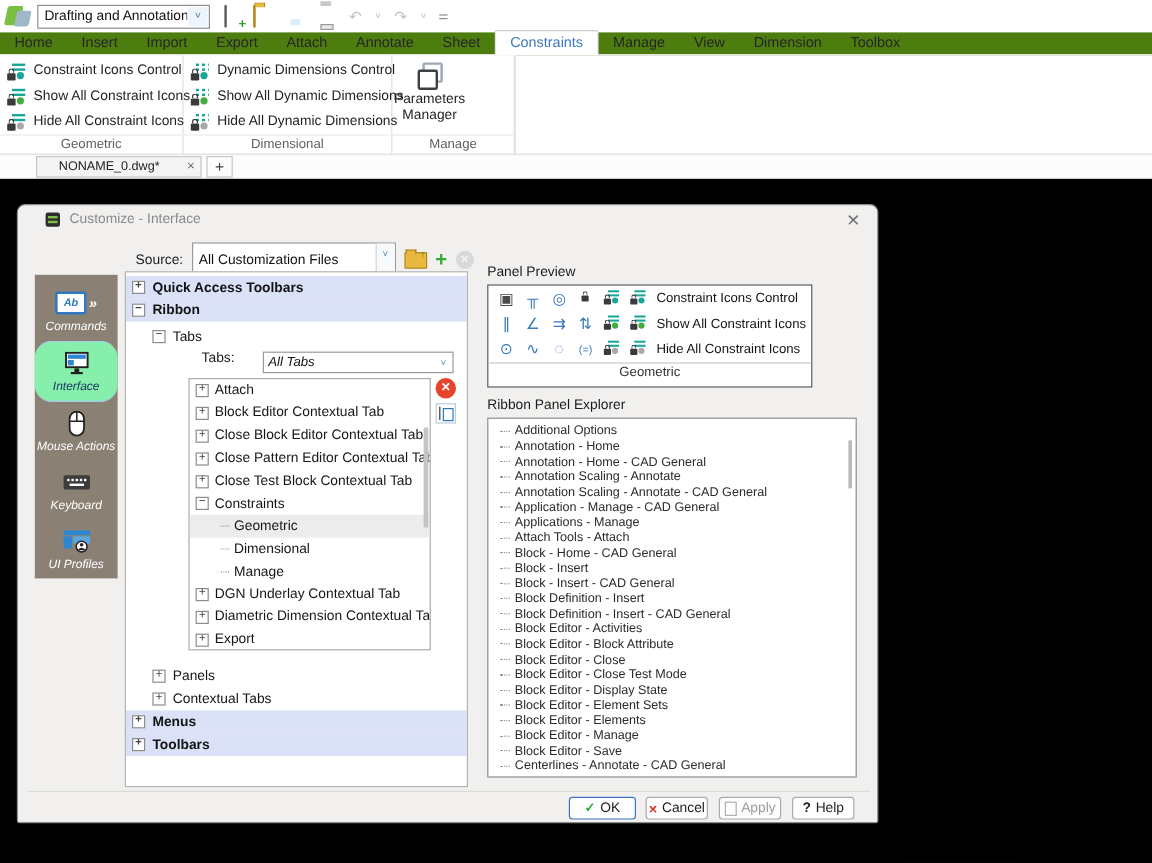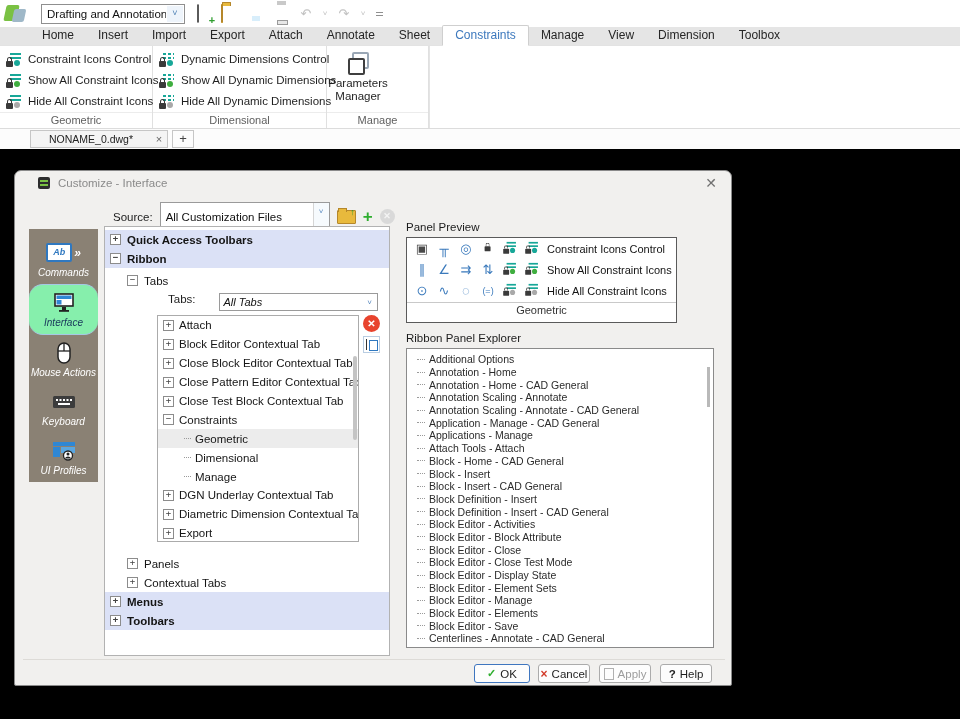--- a/index.html
+++ b/index.html
@@ -4,42 +4,42 @@
 <style>
   html,body{margin:0;padding:0;background:#000;}
   .stage{position:relative;width:960px;height:719px;background:#000;overflow:hidden;
          font-family:"Liberation Sans",sans-serif;-webkit-font-smoothing:antialiased;}
   
   .app{position:absolute;left:0;top:0;width:960px;height:148px;background:#fff;}
   .toprow{position:absolute;left:0;top:0;width:960px;height:27px;display:flex;align-items:center;}
   .logo{width:26px;height:22px;margin-left:3px;position:relative;flex:none;}
   .logo .l1{position:absolute;left:2px;top:2px;width:13px;height:16px;background:#7ac143;transform:skewX(-12deg);border-radius:2px;}
   .logo .l2{position:absolute;left:10px;top:6px;width:12px;height:13px;background:#9fb8c8;transform:skewX(-12deg);border-radius:2px;}
-  .wsbox{margin-left:12px;width:142px;height:18px;border:1px solid #8f8f8f;background:#fff;display:flex;align-items:center;font-size:11.5px;color:#111;}
+  .wsbox{margin-left:2px;width:142px;height:18px;border:1px solid #8f8f8f;background:#fff;display:flex;align-items:center;font-size:11.5px;color:#111;}
   .wsbox .wtxt{flex:1;padding-left:5px;white-space:nowrap;overflow:hidden;}
   .wsbox .wchev{width:16px;height:16px;margin:1px;background:#eef4fb;color:#4d80b4;font-size:9px;text-align:center;line-height:15px;}
   .qat{display:flex;align-items:center;gap:8px;margin-left:10px;}
   .qi{width:18px;height:18px;position:relative;flex:none;cursor:default;}
   .ic-new{border:1px solid #5a5a5a;border-radius:1px;width:12px;height:15px;margin:1px 0 0 2px;background:#fff;}
   .ic-new::after{content:"+";position:absolute;right:-2px;bottom:-3px;color:#2f9e2f;font-weight:bold;font-size:11px;}
   .ic-open{width:16px;height:11px;margin-top:5px;background:#e8b93c;border:1px solid #b5872a;border-radius:1px;position:relative;}
   .ic-open::before{content:"";position:absolute;left:0;top:-3px;width:7px;height:3px;background:#e8b93c;border:1px solid #b5872a;border-bottom:none;border-radius:1px 1px 0 0;}
   .ic-save{width:14px;height:14px;margin:2px;background:#2196d3;border-radius:1px;position:relative;}
   .ic-save::before{content:"";position:absolute;left:3px;top:0;width:8px;height:5px;background:#fff;}
   .ic-save::after{content:"";position:absolute;left:3px;bottom:1px;width:8px;height:5px;background:#d8eefb;}
   .ic-print{width:15px;height:9px;margin:5px 0 0 1px;background:#8b8b8b;border-radius:1px;position:relative;}
   .ic-print::before{content:"";position:absolute;left:3px;top:-4px;width:9px;height:4px;background:#c9c9c9;}
   .ic-print::after{content:"";position:absolute;left:3px;bottom:-3px;width:9px;height:3px;background:#e7e7e7;border:1px solid #9a9a9a;}
   .undoredo{font-size:13px;color:#c2c2c2;line-height:18px;text-align:center;width:14px;}
   .mchev{font-size:8px;color:#c2c2c2;width:8px;text-align:center;}
   .qmore{width:10px;height:18px;position:relative;}
   .qmore::before{content:"";position:absolute;left:1px;top:7px;width:7px;height:1px;background:#8f8f8f;box-shadow:0 3px 0 #8f8f8f;}
   .apptitle{position:absolute;left:520px;top:0;width:400px;height:27px;line-height:27px;text-align:center;font-size:12px;color:#3c3c3c;white-space:nowrap;}
   
-  .menurow{position:absolute;left:0;top:27px;width:960px;height:19px;display:flex;align-items:flex-end;padding-left:30px;border-bottom:1px solid #e3e3e3;box-sizing:border-box;background:#e5e5e5;}
+  .menurow{position:absolute;left:0;top:27px;width:960px;height:19px;display:flex;align-items:flex-end;border-bottom:1px solid #e3e3e3;box-sizing:border-box;background:#4d7c0f;}
   .mtab{font-size:12px;color:#262626;padding:2px 12px 3px 12px;white-space:nowrap;cursor:default;}
   .mtab.active{color:#3c78bd;border:1px solid #cfcfcf;border-bottom:1px solid #fff;background:#fff;border-radius:2px 2px 0 0;margin-bottom:-1px;}
   
   .ribbon{position:absolute;left:0;top:46px;width:429px;height:82px;display:flex;background:#fff;border-right:1px solid #e4e4e4;}
   .rgroup{display:flex;flex-direction:column;border-right:1px solid #e0e0e0;}
   .rg1{width:152px;}.rg2{width:173px;}.rg3{width:103px;}
   .rgitems{flex:1;padding:2px 0 0 6px;}
   .rgrow{display:flex;align-items:center;gap:6px;height:21px;font-size:11.5px;color:#1f1f1f;white-space:nowrap;}
   .rglabel{height:15px;line-height:15px;text-align:center;font-size:11px;color:#5f5f5f;border-top:1px solid #ececec;}
   .ric{position:relative;width:16px;height:16px;flex:none;display:inline-block;}
@@ -519,24 +519,24 @@
         <div class="rpei">
           <span>Block Editor - Close Test Mode</span>
         </div>
         <div class="rpei">
           <span>Block Editor - Display State</span>
         </div>
         <div class="rpei">
           <span>Block Editor - Element Sets</span>
         </div>
         <div class="rpei">
+          <span>Block Editor - Elements</span>
+        </div>
+        <div class="rpei">
           <span>Block Editor - Manage</span>
-        </div>
-        <div class="rpei">
-          <span>Block Editor - Elements</span>
         </div>
         <div class="rpei">
           <span>Block Editor - Save</span>
         </div>
         <div class="rpei">
           <span>Centerlines - Annotate - CAD General</span>
         </div>
       </div>
 
     <div class="btnsep"></div>

